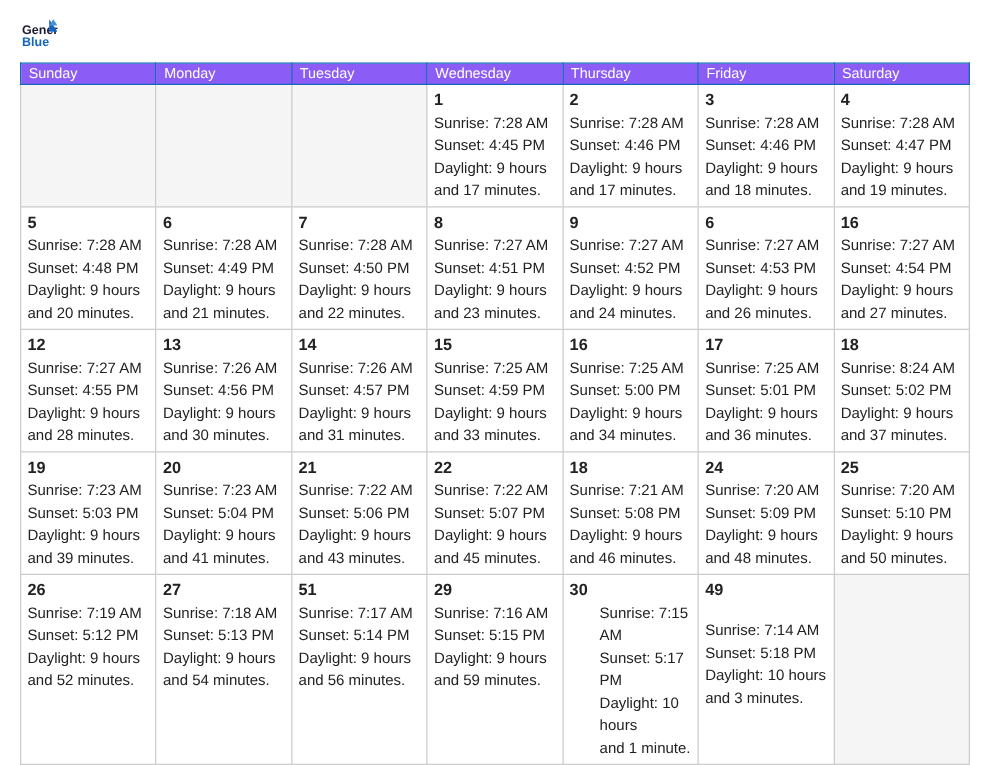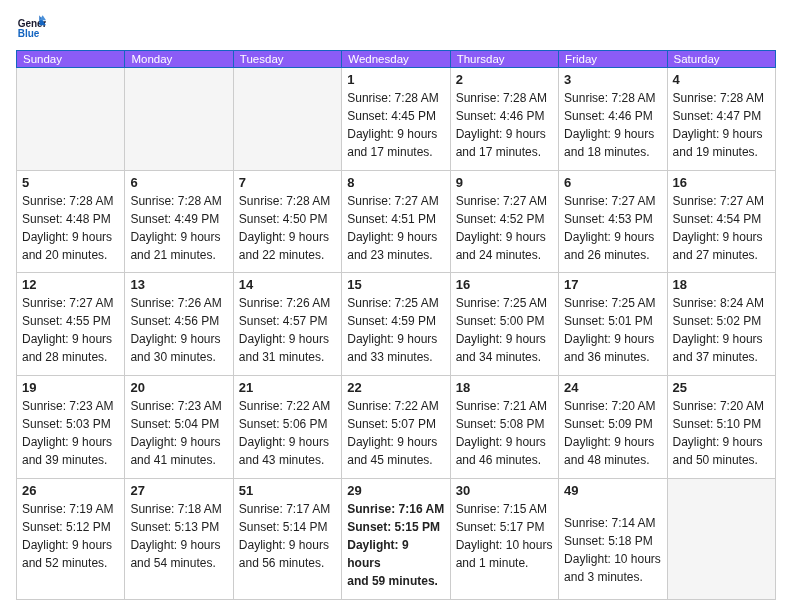--- a/index.html
+++ b/index.html
@@ -323,28 +323,28 @@
           </td>
           <td>
             <span class="day-num">51</span>
             <div class="day-info" style="white-space: pre-line;">Sunrise: 7:17 AM
 Sunset: 5:14 PM
 Daylight: 9 hours
 and 56 minutes.</div>
           </td>
           <td>
             <span class="day-num">29</span>
-            <div class="day-info" style="white-space: pre-line; font-weight: bold;">Sunrise: 7:16 AM
+            <div class="day-info" style="white-space: pre-line;">Sunrise: 7:16 AM
 Sunset: 5:15 PM
 Daylight: 9 hours
 and 59 minutes.</div>
           </td>
           <td>
             <span class="day-num">30</span>
-            <div class="day-info" style="white-space: pre-line;">Sunrise: 7:15 AM
+            <div class="day-info" style="white-space: pre-line; margin-left: 24px;">Sunrise: 7:15 AM
 Sunset: 5:17 PM
 Daylight: 10 hours
 and 1 minute.</div>
           </td>
           <td>
             <span class="day-num">49</span>
             <div class="day-info" style="white-space: pre-line; margin-top: 16px;">Sunrise: 7:14 AM
 Sunset: 5:18 PM
 Daylight: 10 hours
 and 3 minutes.</div>

